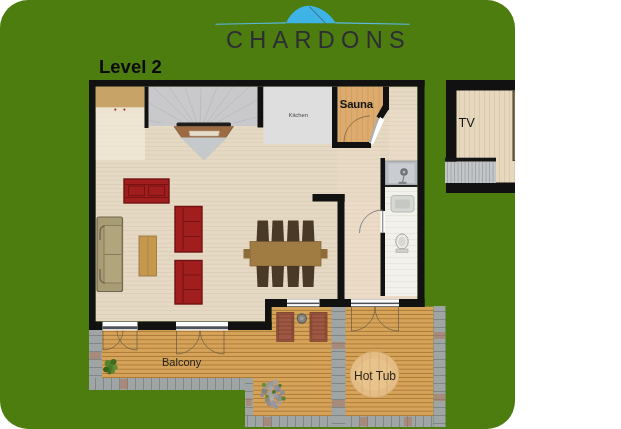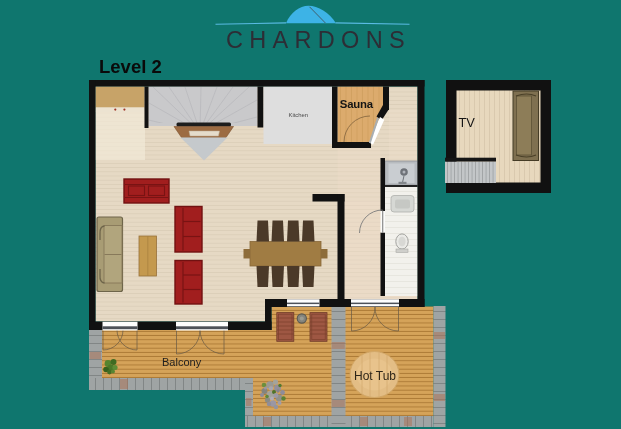--- a/index.html
+++ b/index.html
@@ -1,17 +1,17 @@
 <!DOCTYPE html>
 <html><head>
 <meta charset="utf-8">
 <style>
 html,body{margin:0;padding:0;background:#fff;}
-#page{position:relative;width:621px;height:429px;background:#0f766e;overflow:hidden;
-font-family:"Liberation Sans", sans-serif;}
+#page{position:relative;width:515px;height:429px;background:#4d7c0f;overflow:hidden;
+font-family:"Liberation Sans", sans-serif;border-radius:28px;}
 svg{position:absolute;top:0;left:0;}
 </style>
 </head>
 <body>
 <div id="page">
 <svg width="621" height="429" viewBox="0 0 621 429">
 <defs>
 <pattern id="floorH" width="8" height="4.2" patternUnits="userSpaceOnUse">
   <rect width="8" height="4.2" fill="#e6d9c4"></rect>
   <rect y="3.4" width="8" height="0.8" fill="#dbceb8"></rect>

